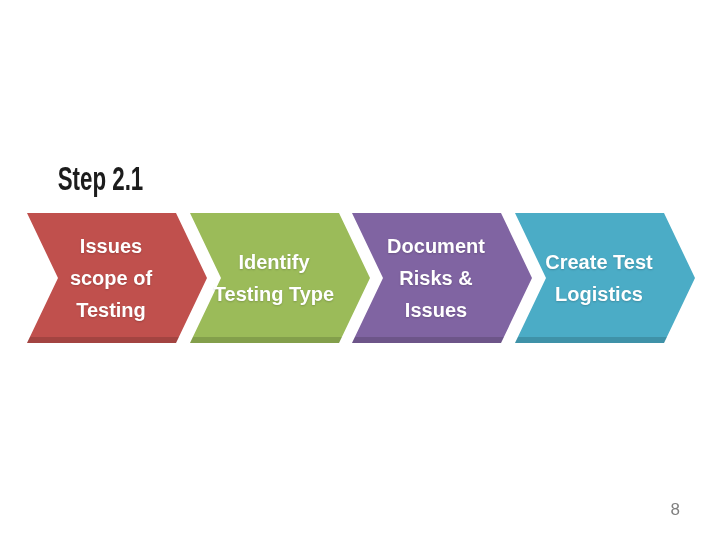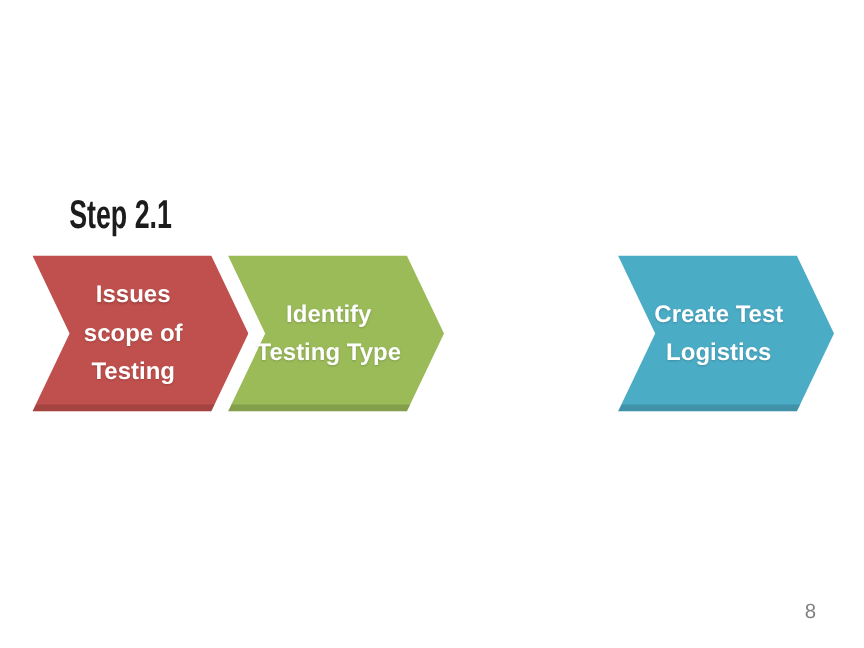--- a/index.html
+++ b/index.html
@@ -84,20 +84,29 @@
 
   <div class="chevron" style="left:190px">
     <svg width="180" height="130" viewBox="0 0 180 130">
       <polygon points="0,0 149,0 180,65 149,130 0,130 31,65" fill="#9BBB59"></polygon>
       <polygon points="3,124 152,124 149,130 0,130" fill="rgba(0,0,0,0.15)"></polygon>
     </svg>
     <div class="chevron-text">Identify
 Testing Type</div>
   </div>
 
+  <div class="chevron" style="left:352px">
+    <svg width="180" height="130" viewBox="0 0 180 130">
+      <polygon points="0,0 149,0 180,65 149,130 0,130 31,65" fill="#8064A2"></polygon>
+      <polygon points="3,124 152,124 149,130 0,130" fill="rgba(0,0,0,0.15)"></polygon>
+    </svg>
+    <div class="chevron-text">Document
+Risks &amp;
+Issues</div>
+  </div>
 
   <div class="chevron" style="left:515px">
     <svg width="180" height="130" viewBox="0 0 180 130">
       <polygon points="0,0 149,0 180,65 149,130 0,130 31,65" fill="#4BACC6"></polygon>
       <polygon points="3,124 152,124 149,130 0,130" fill="rgba(0,0,0,0.15)"></polygon>
     </svg>
     <div class="chevron-text">Create Test
 Logistics</div>
   </div>
 

